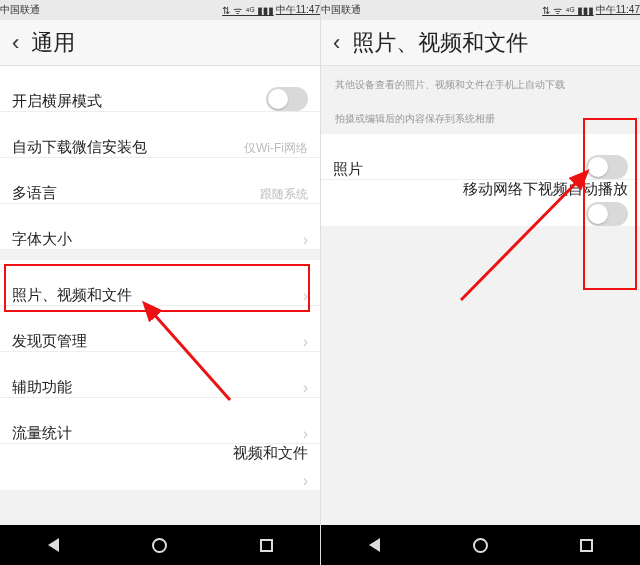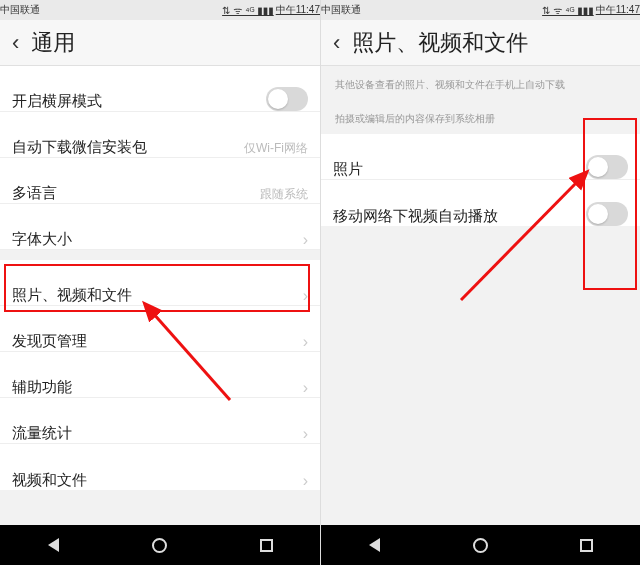--- a/index.html
+++ b/index.html
@@ -68,21 +68,21 @@
 
   .row {
     background: #fff;
     height: 46px;
     padding: 0 12px;
     display: flex;
     align-items: flex-end;
     justify-content: space-between;
     border-bottom: 1px solid #eee;
   }
-  .row:last-of-type { border-bottom: none; }
+  .row:last-of-type { border-bottom: none; flex-direction: column; }
   .row-label {
     font-size: 15px;
     color: #222;
   }
   .row-value {
     font-size: 12px;
     color: #bbb;
     display: flex;
     align-items: center;
     gap: 6px;

